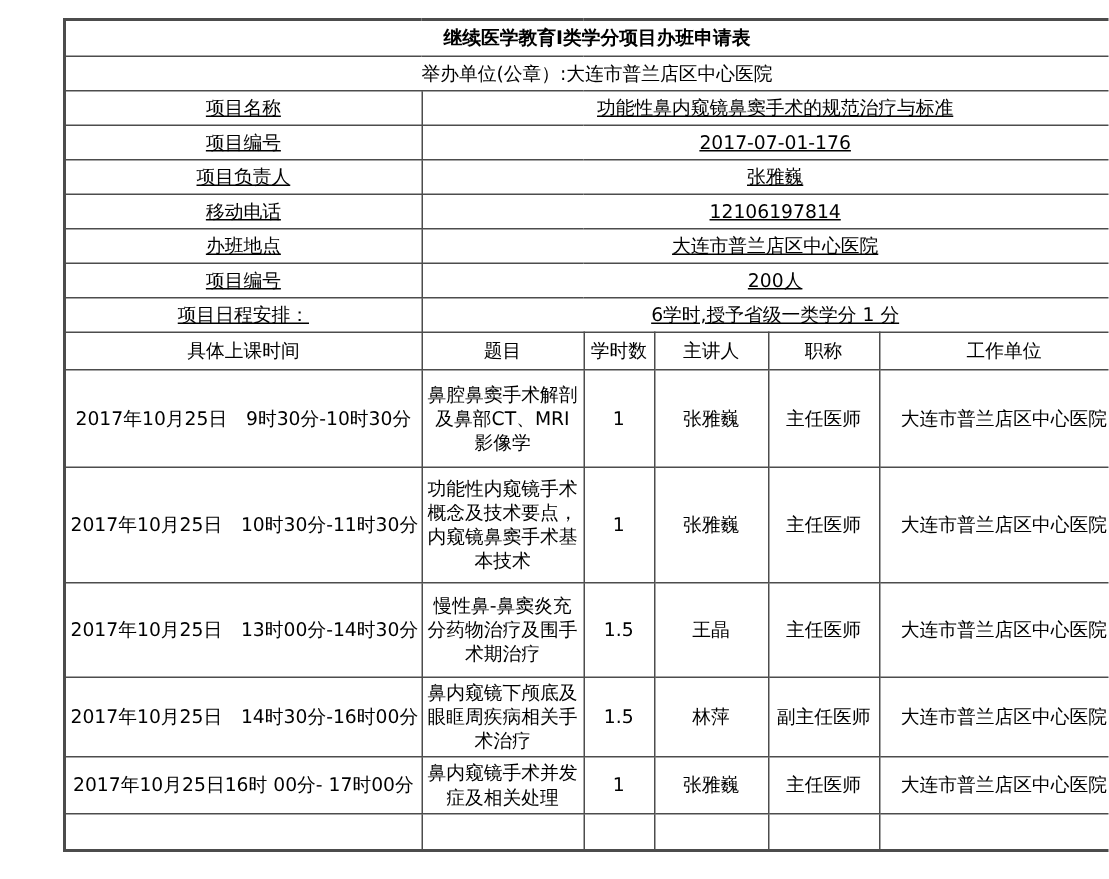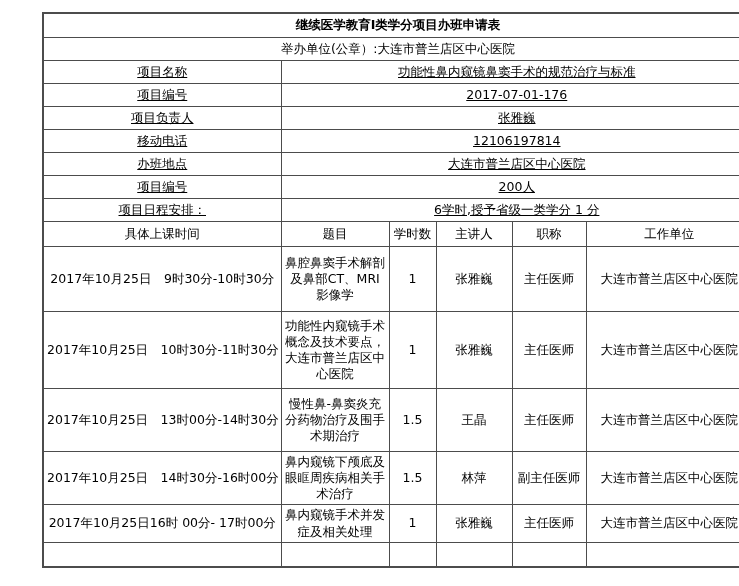--- a/index.html
+++ b/index.html
@@ -124,21 +124,21 @@
     <tr class="row-s1">
       <td class="time-cell">2017年10月25日　9时30分-10时30分</td>
       <td>鼻腔鼻窦手术解剖及鼻部CT、MRI影像学</td>
       <td>1</td>
       <td>张雅巍</td>
       <td>主任医师</td>
       <td>大连市普兰店区中心医院</td>
     </tr>
     <tr class="row-s2">
       <td class="time-cell">2017年10月25日　10时30分-11时30分</td>
-      <td>功能性内窥镜手术概念及技术要点，大连市普兰店区中心医院</td>
+      <td>功能性内窥镜手术概念及技术要点，内窥镜鼻窦手术基本技术</td>
       <td>1</td>
       <td>张雅巍</td>
       <td>主任医师</td>
       <td>大连市普兰店区中心医院</td>
     </tr>
     <tr class="row-s3">
       <td class="time-cell">2017年10月25日　13时00分-14时30分</td>
       <td>慢性鼻-鼻窦炎充分药物治疗及围手术期治疗</td>
       <td>1.5</td>
       <td>王晶</td>

